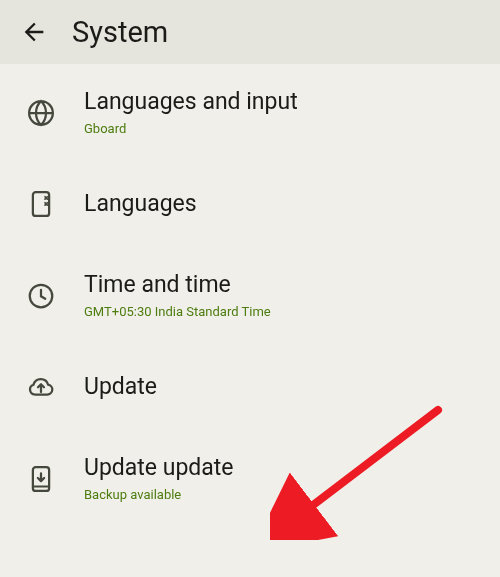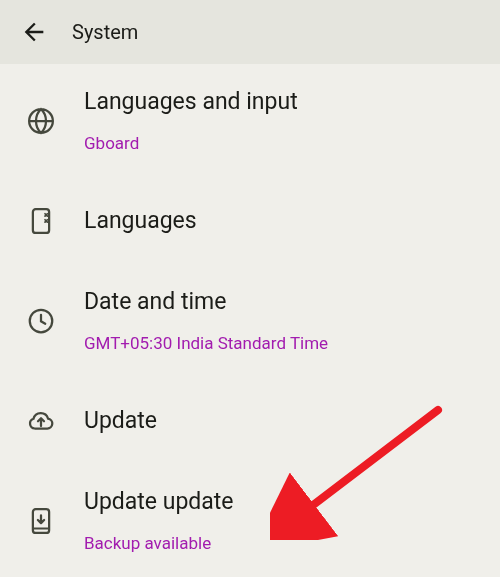--- a/index.html
+++ b/index.html
@@ -19,21 +19,21 @@
   .back-btn {
     width: 40px;
     height: 40px;
     display: flex;
     align-items: center;
     justify-content: center;
     border-radius: 20px;
     cursor: pointer;
   }
   .header-title {
-    font-size: 20px;
+    font-size: 29px;
     font-weight: 400;
     margin-left: 18px;
     color: #1b1c18;
   }
   .list {
     padding: 0;
   }
   .item {
     display: flex;
     align-items: center;
@@ -59,23 +59,23 @@
     flex-direction: column;
     justify-content: center;
   }
   .title {
     font-size: 23px;
     font-weight: 400;
     color: #1b1c18;
     line-height: 1.25;
   }
   .subtitle {
-    font-size: 17px;
-    color: #a21caf;
-    margin-top: 16px;
+    font-size: 13px;
+    color: #4d7c0f;
+    margin-top: 4px;
     line-height: 1.25;
   }
   .annotation-arrow {
     position: absolute;
     pointer-events: none;
   }
 </style>
 </head>
 <body>
 
@@ -116,21 +116,21 @@
   </div>
 
   <div class="item">
     <div class="icon-slot">
       <svg viewBox="0 0 24 24">
         <circle cx="12" cy="12" r="9" fill="none" stroke="#45483d" stroke-width="1.8"></circle>
         <path d="M12 7v5.2l3.4 2" fill="none" stroke="#45483d" stroke-width="1.8" stroke-linecap="round"></path>
       </svg>
     </div>
     <div class="texts">
-      <div class="title">Date and time</div>
+      <div class="title">Time and time</div>
       <div class="subtitle">GMT+05:30 India Standard Time</div>
     </div>
   </div>
 
   <div class="item">
     <div class="icon-slot">
       <svg viewBox="0 0 24 24">
         <path fill="none" stroke="#45483d" stroke-width="1.8" d="M7 18h10a4 4 0 0 0 .6-7.96A6 6 0 0 0 6 10.2 4 4 0 0 0 7 18z"></path>
         <path fill="none" stroke="#45483d" stroke-width="1.8" stroke-linecap="round" stroke-linejoin="round" d="M12 16v-5.2M9.6 12.2 12 9.8l2.4 2.4"></path>
       </svg>

